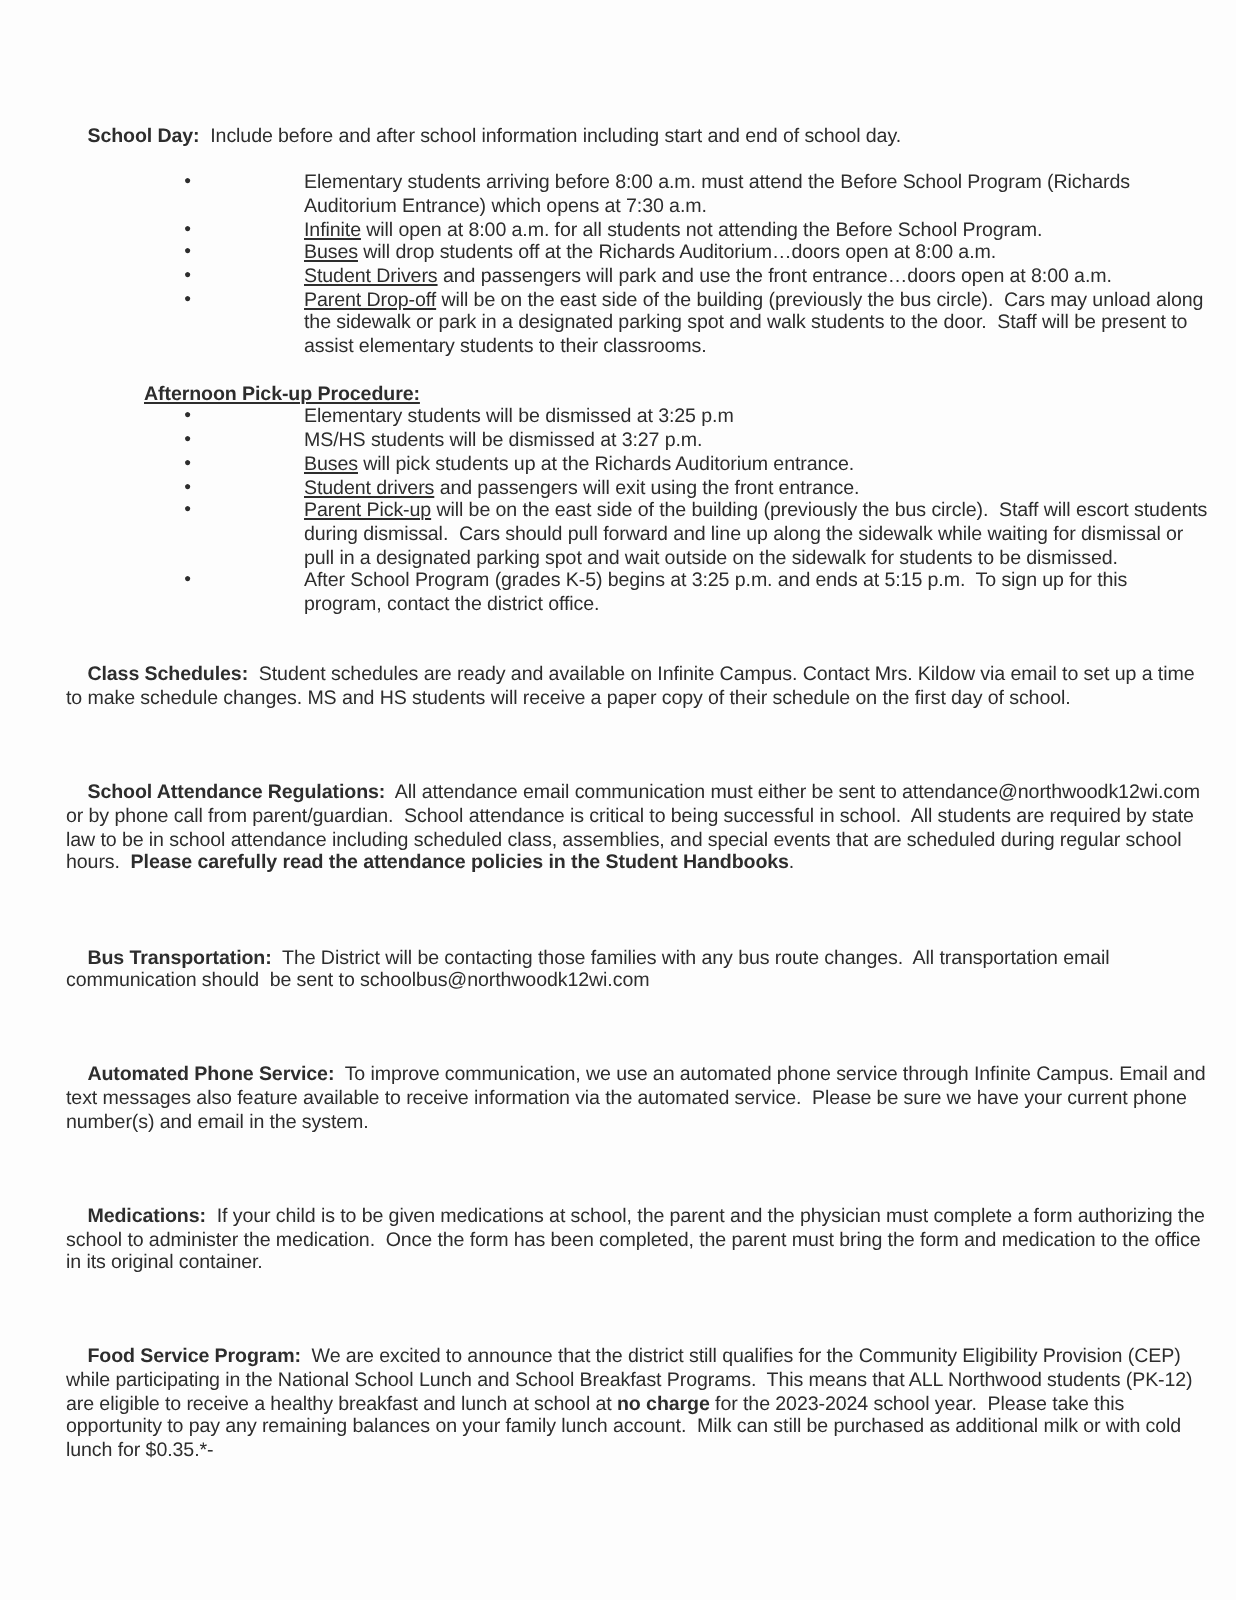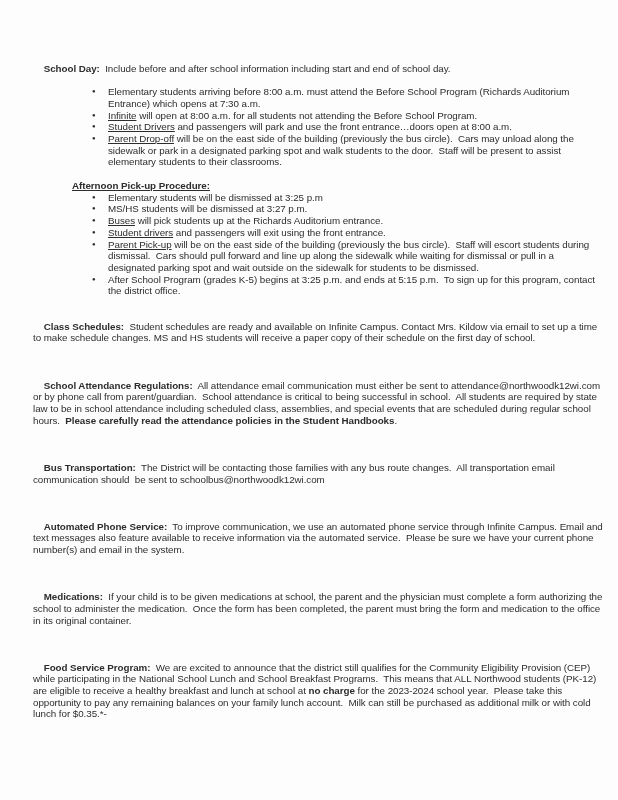--- a/index.html
+++ b/index.html
@@ -16,21 +16,21 @@
   }
   .sec { margin-top:12px; white-space:pre-wrap; }
   .sec.first { margin-top:0; }
   .lbl { font-weight:700; }
   .subhead {
     margin:12px 0 0 39px;
     font-weight:700; text-decoration:underline;
     white-space:pre-wrap;
   }
   .subhead.tight { margin-top:0; }
-  .bullet { display:flex; margin-left:59px; }
+  .bullet { display:flex; margin-left:59px;gap:44px; }
   .marker { flex:0 0 16px; font-size:6px; line-height:11.7px; }
   .btext { flex:1; white-space:pre-wrap; }
   .u { text-decoration:underline; }
   .b { font-weight:700; }
   .boldline { font-weight:700; white-space:pre-wrap; }
 </style>
 </head>
 <body>
 
 <div class="page">
@@ -40,20 +40,24 @@
   </div>
 
   <div class="bullet">
     <span class="marker">●</span>
     <span class="btext"><span>Elementary students arriving before 8:00 a.m. must attend the Before School Program (Richards Auditorium Entrance) which opens at 7:30 a.m.</span></span>
   </div>
 
   <div class="bullet">
     <span class="marker">●</span>
     <span class="btext"><span class="u">Infinite</span><span> will open at 8:00 a.m. for all students not attending the Before School Program.</span></span>
+  </div>
+  <div class="bullet">
+    <span class="marker">●</span>
+    <span class="btext"><span class="u">Buses</span><span> will drop students off at the Richards Auditorium…doors open at 8:00 a.m.</span></span>
   </div>
   <div class="bullet">
     <span class="marker">●</span>
     <span class="btext"><span class="u">Student Drivers</span><span> and passengers will park and use the front entrance…doors open at 8:00 a.m.</span></span>
   </div>
   <div class="bullet">
     <span class="marker">●</span>
     <span class="btext"><span class="u">Parent Drop-off</span><span> will be on the east side of the building (previously the bus circle).  Cars may unload along the sidewalk or park in a designated parking spot and walk students to the door.  Staff will be present to assist elementary students to their classrooms.</span></span>
   </div>
 

